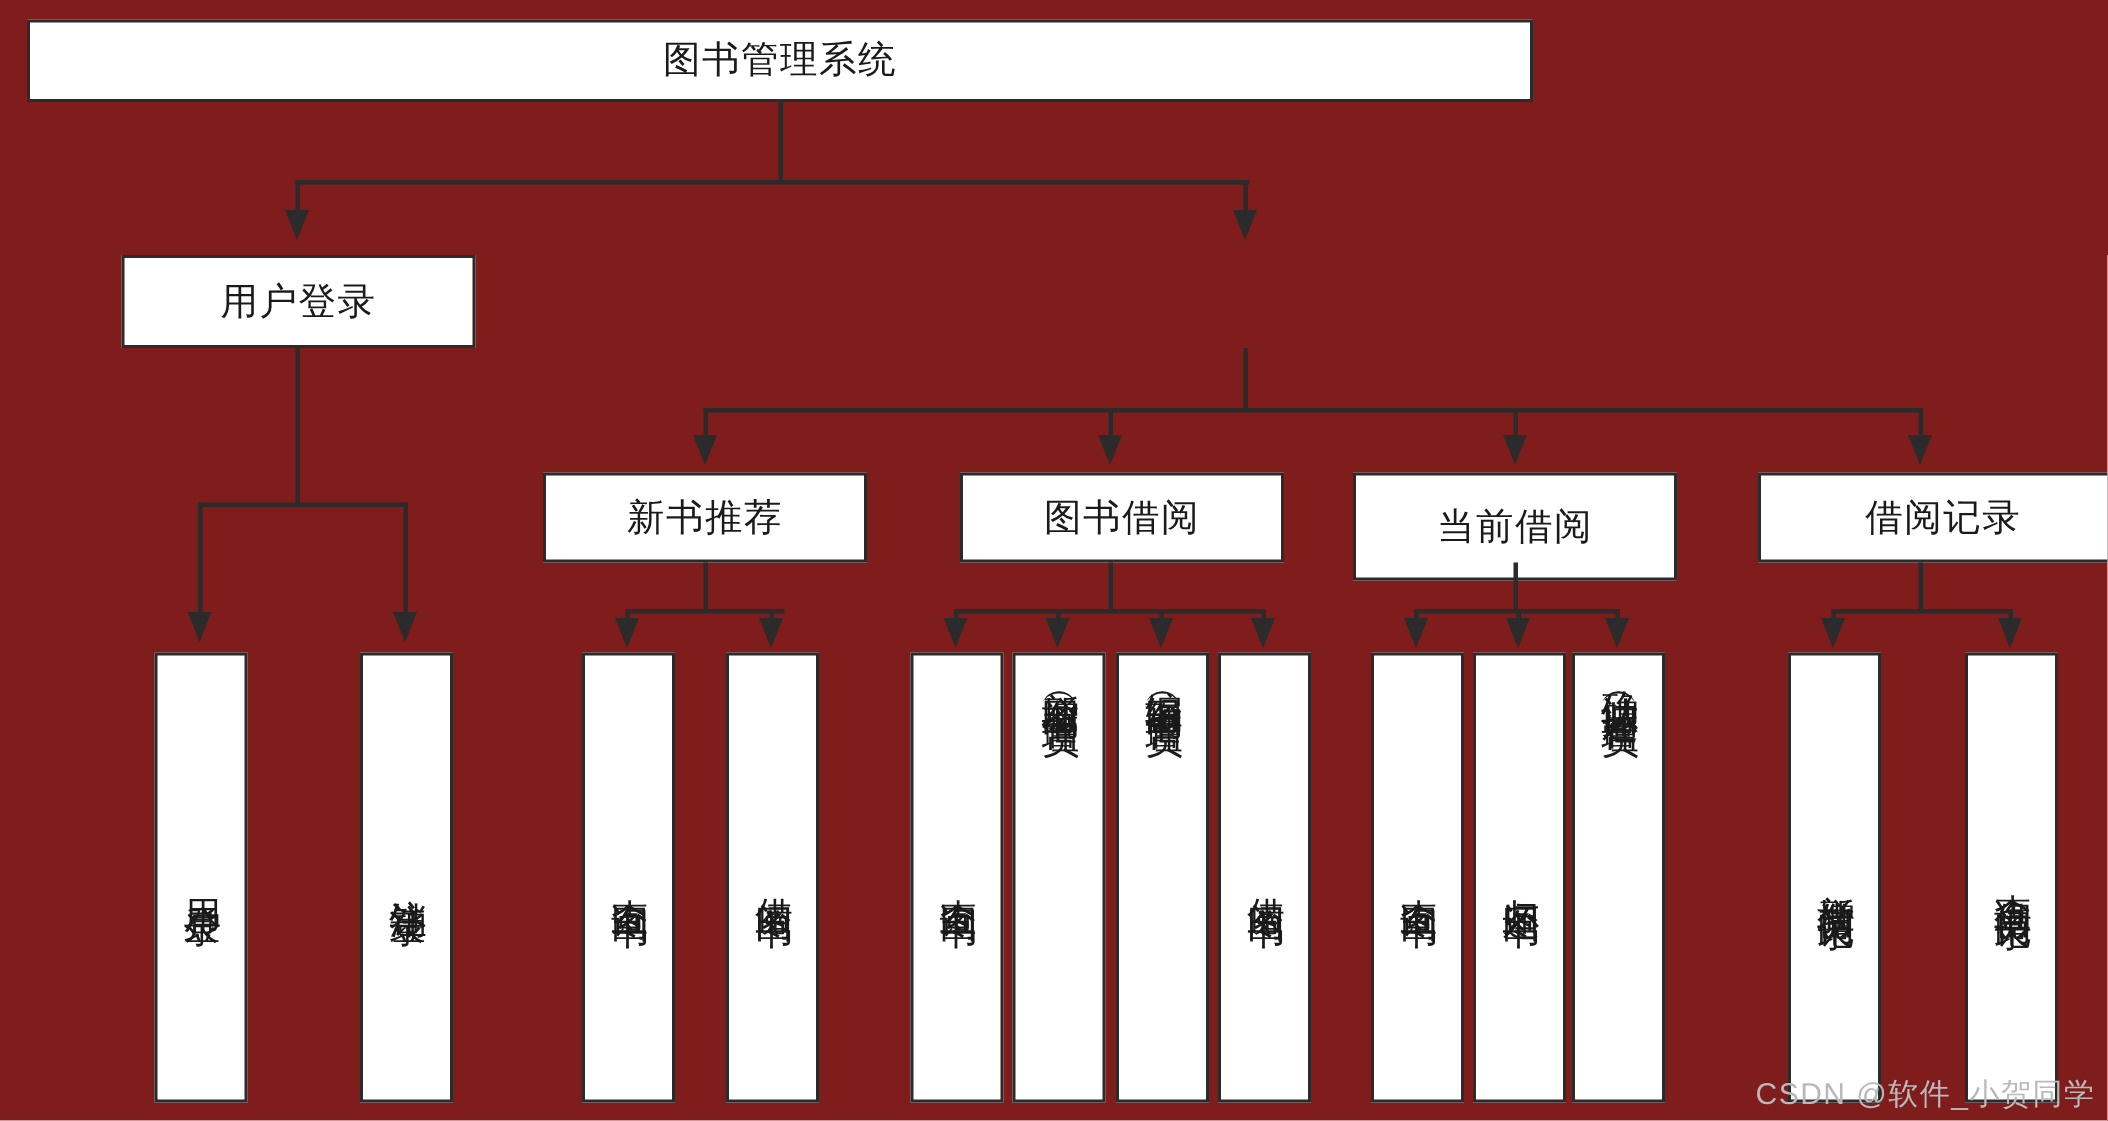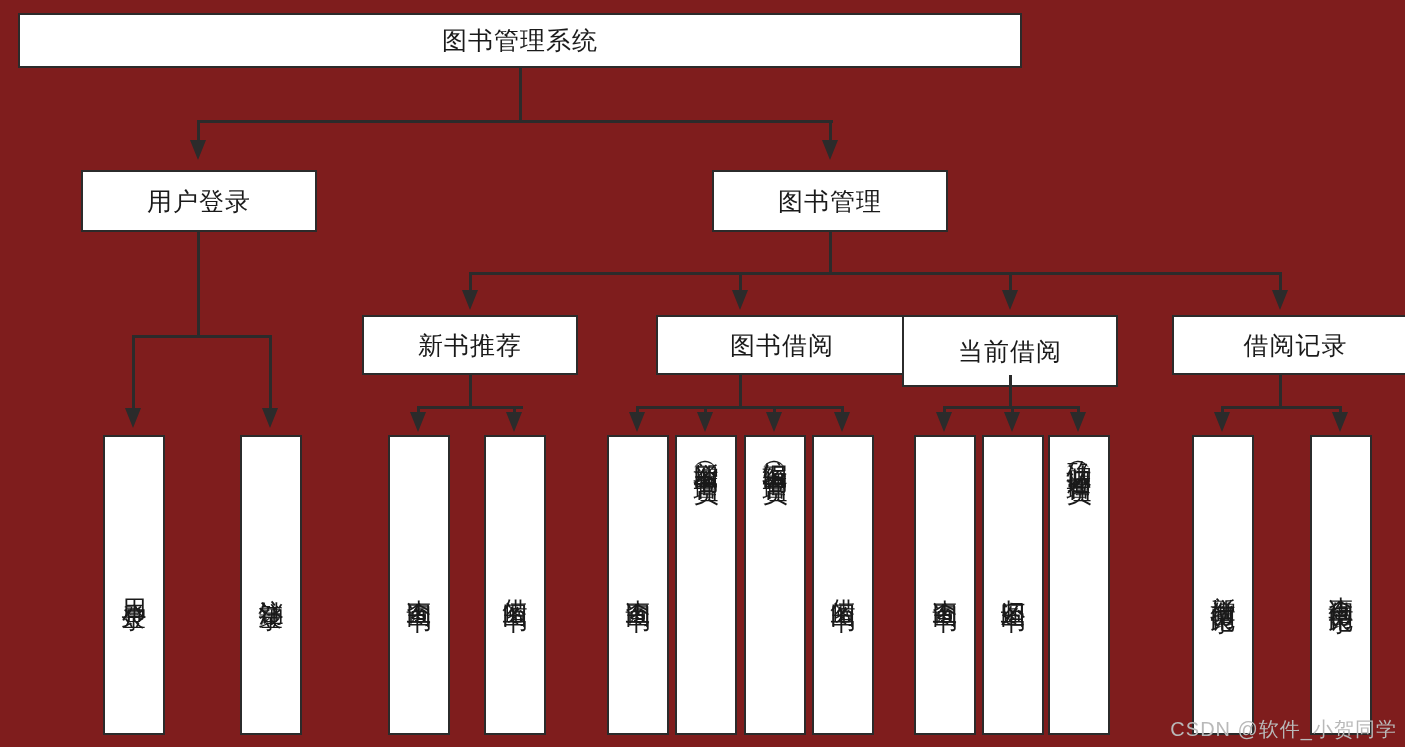--- a/index.html
+++ b/index.html
@@ -96,23 +96,20 @@
   <div class="line hline" style="left:197px;top:120px;width:636px;height:3px;"></div>
 
   <div class="line vline" style="left:197px;top:120px;width:3px;height:22px;"></div>
   <div class="arrow" style="left:190px;top:140px;"></div>
   <div class="line vline" style="left:829px;top:120px;width:3px;height:22px;"></div>
   <div class="arrow" style="left:822px;top:140px;"></div>
 
   <div class="node" style="left:81px;top:170px;width:236px;height:62px;">
     <span class="label">用户登录</span>
   </div>
-  <div class="node" style="left:712px;top:170px;width:236px;height:62px;">
-    <span class="label">图书管理</span>
-  </div>
 
   <div class="line vline" style="left:197px;top:232px;width:3px;height:105px;"></div>
   <div class="line hline" style="left:132px;top:335px;width:140px;height:3px;"></div>
   <div class="line vline" style="left:132px;top:335px;width:3px;height:75px;"></div>
   <div class="arrow" style="left:125px;top:408px;"></div>
   <div class="line vline" style="left:269px;top:335px;width:3px;height:75px;"></div>
   <div class="arrow" style="left:262px;top:408px;"></div>
 
   <div class="line vline" style="left:829px;top:232px;width:3px;height:42px;"></div>
   <div class="line hline" style="left:469px;top:272px;width:812px;height:3px;"></div>
@@ -122,21 +119,21 @@
   <div class="line vline" style="left:739px;top:272px;width:3px;height:20px;"></div>
   <div class="arrow" style="left:732px;top:290px;"></div>
   <div class="line vline" style="left:1009px;top:272px;width:3px;height:20px;"></div>
   <div class="arrow" style="left:1002px;top:290px;"></div>
   <div class="line vline" style="left:1279px;top:272px;width:3px;height:20px;"></div>
   <div class="arrow" style="left:1272px;top:290px;"></div>
 
   <div class="node" style="left:362px;top:315px;width:216px;height:60px;">
     <span class="label">新书推荐</span>
   </div>
-  <div class="node" style="left:656px;top:315px;width:252px;height:60px;align-items:center;">
+  <div class="node" style="left:640px;top:315px;width:216px;height:60px;align-items:center;">
     <span class="label">图书借阅</span>
   </div>
   <div class="node" style="left:902px;top:315px;width:216px;height:72px;">
     <span class="label">当前借阅</span>
   </div>
   <div class="node" style="left:1172px;top:315px;width:247px;height:60px;">
     <span class="label">借阅记录</span>
   </div>
 
   <div class="line vline" style="left:469px;top:375px;width:3px;height:33px;"></div>

